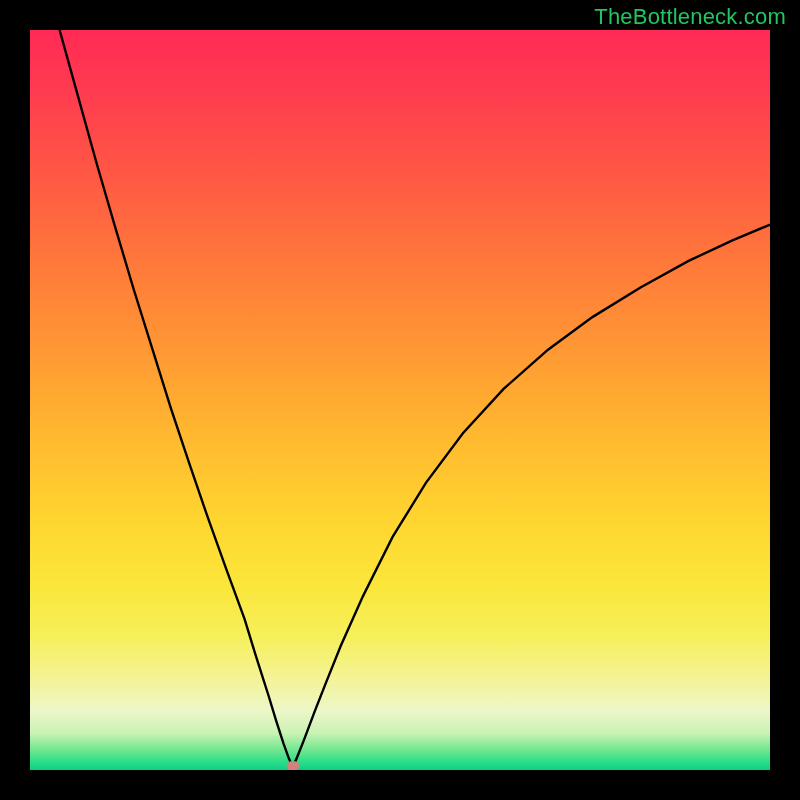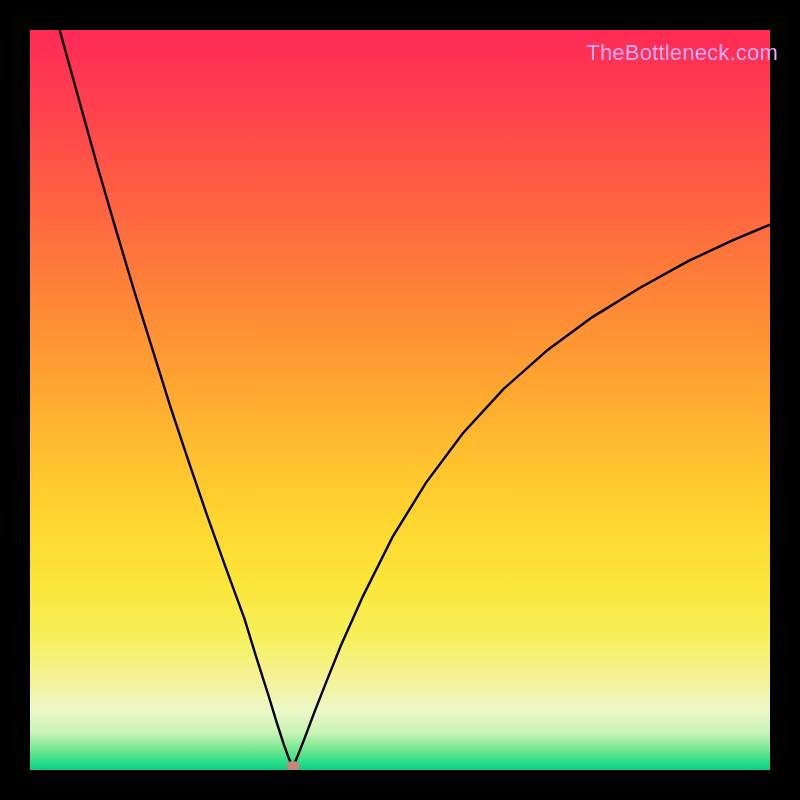--- a/index.html
+++ b/index.html
@@ -12,27 +12,26 @@
   }
   .frame {
     position: relative;
     width: 800px;
     height: 800px;
     background: #000;
   }
   .watermark {
     position: absolute;
     top: 4px;
-    right: 22px;
-    color: #f0abfc;
+    right: 14px;
+    color: #22c55e;
     font-size: 22px;
     font-weight: 500;
     letter-spacing: 0.2px;
     z-index: 20;
-    margin-top: 36px;
   }
   .plot-area {
     position: absolute;
     left: 30px;
     top: 30px;
     width: 740px;
     height: 740px;
     overflow: hidden;
   }
   .gradient-bg {

